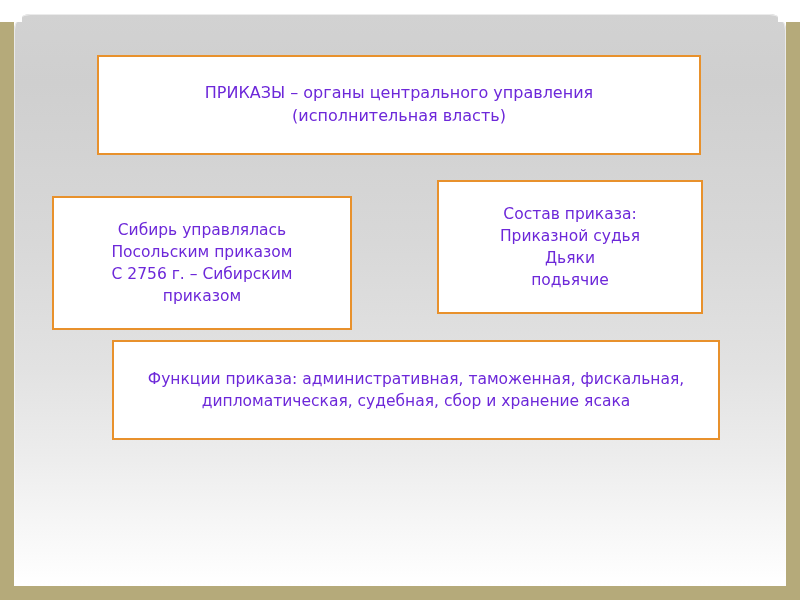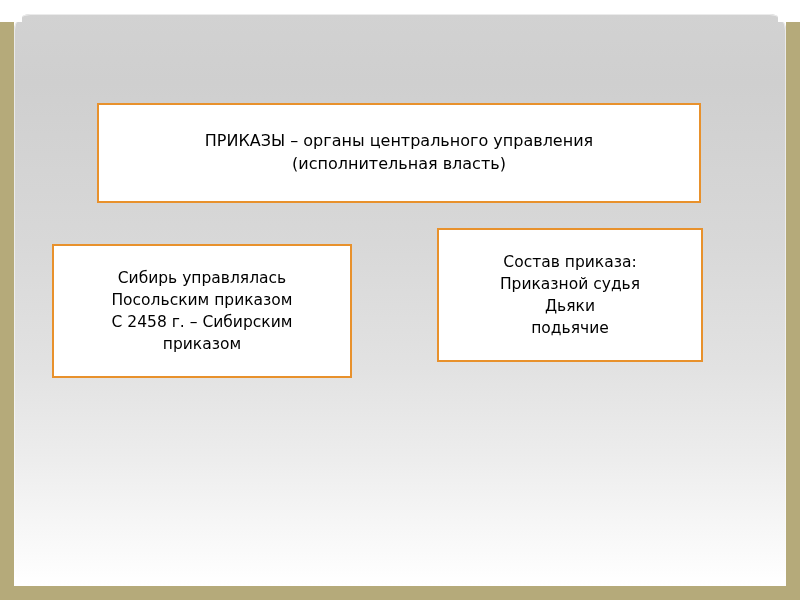--- a/index.html
+++ b/index.html
@@ -110,26 +110,25 @@
 
   .box {
     position: absolute;
     background: #ffffff;
     border: 2px solid #e8912c;
     box-sizing: border-box;
     display: flex;
     align-items: center;
     justify-content: center;
     text-align: center;
-    color: #000000;
+    color: #6d28d9;
     font-size: 15.5px;
     line-height: 1.42;
     padding: 2px 10px;
     white-space: pre-line;
-    margin-top: 48px;
   }
 
   #box-top {
     left: 97px;
     top: 55px;
     width: 604px;
     height: 100px;
     font-size: 16px;
   }
 
@@ -167,23 +166,24 @@
   <div class="edge-bottom"></div>
   <div class="edge-top"></div>
   <div class="corner tl"></div>
   <div class="corner tr"></div>
 
   <div class="box" id="box-top">ПРИКАЗЫ – органы центрального управления
 (исполнительная власть)</div>
 
   <div class="box" id="box-left">Сибирь управлялась
 Посольским приказом
-С 2458 г. – Сибирским
+С 2756 г. – Сибирским
 приказом</div>
 
   <div class="box" id="box-right">Состав приказа:
 Приказной судья
 Дьяки
 подьячие</div>
 
+  <div class="box" id="box-bottom">Функции приказа: административная, таможенная, фискальная, дипломатическая, судебная, сбор и хранение ясака</div>
 
 
 </div>
 
 </body></html>

